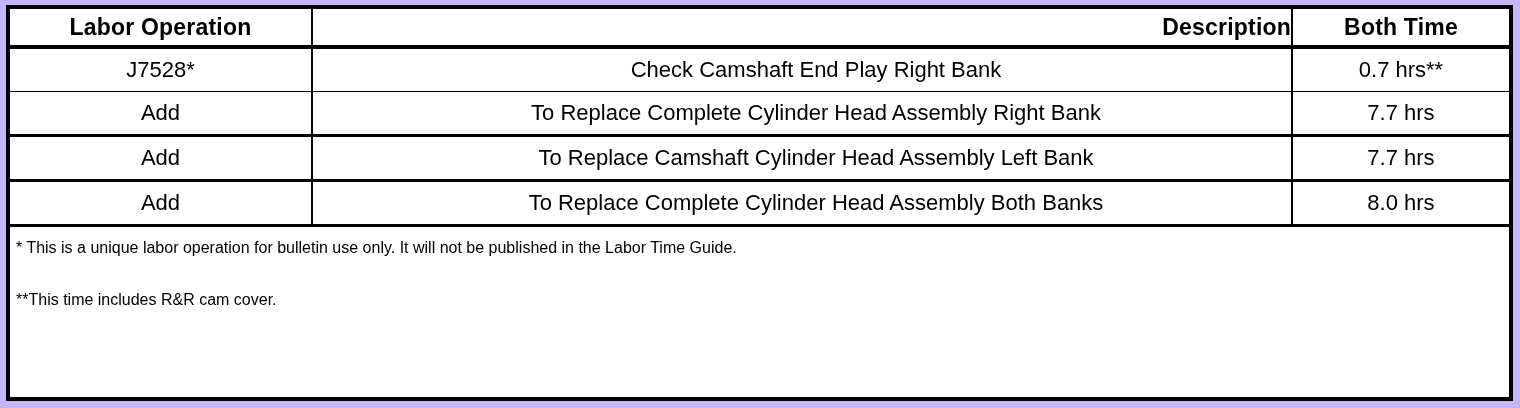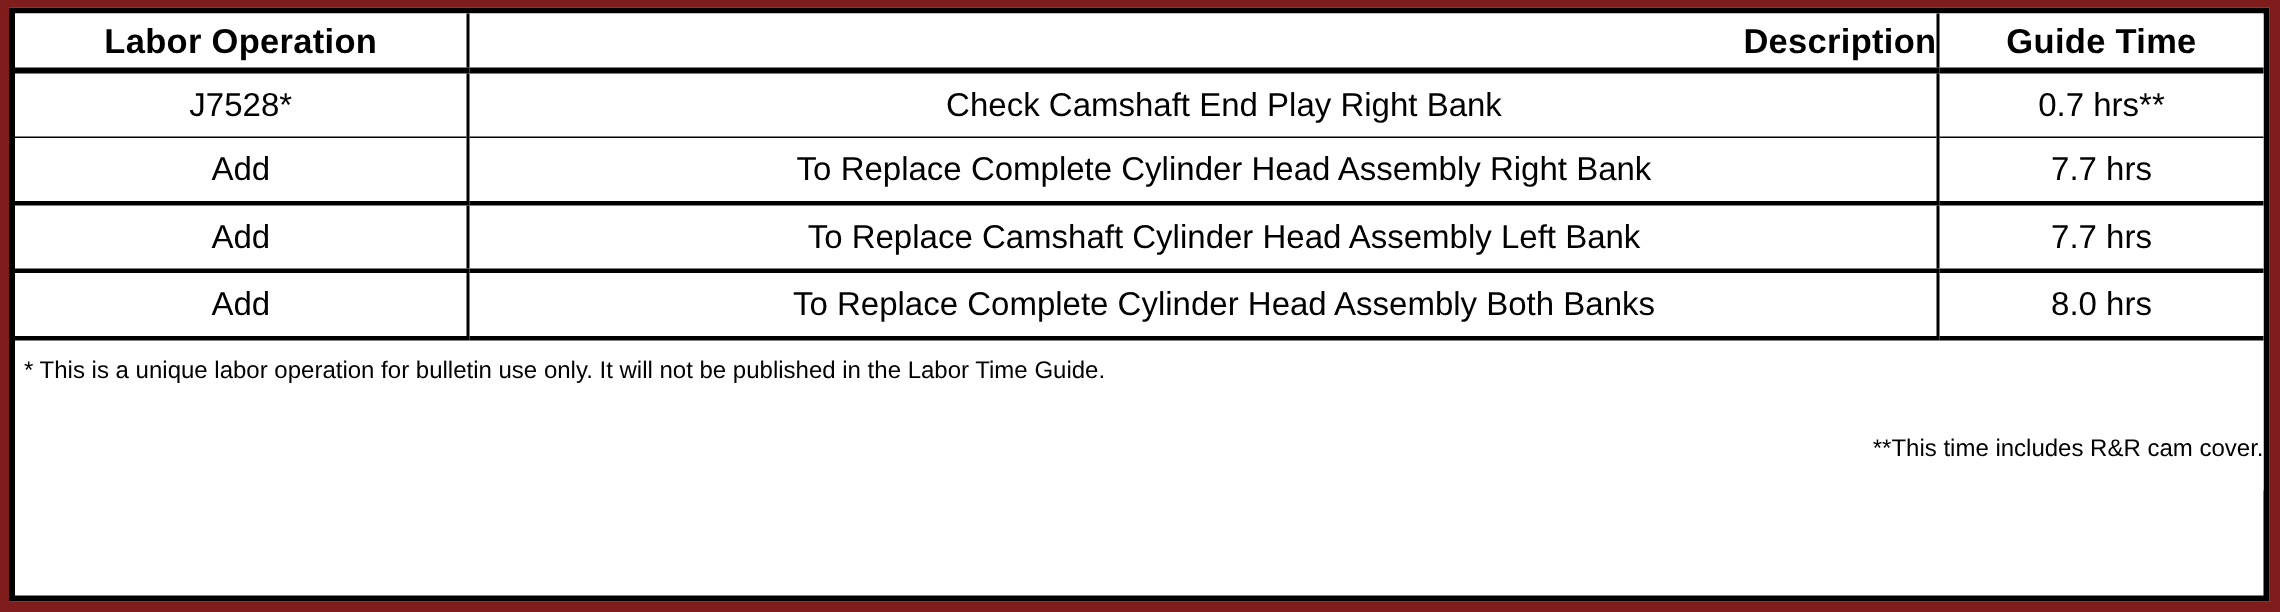--- a/index.html
+++ b/index.html
@@ -14,21 +14,21 @@
     font-family: "Liberation Sans", sans-serif;
     color: #000000;
     overflow: hidden;
   }
 
   .doc {
     position: relative;
     width: 1520px;
     height: 408px;
     box-sizing: border-box;
-    background: #7f1d1d;
+    background: #c4b5fd;
   }
 
   
   .table-frame {
     position: absolute;
     left: 6px;
     top: 5px;
     width: 1507px;
     height: 396px;
     box-sizing: border-box;
@@ -94,21 +94,21 @@
     height: 92px;
   }
 
   .note-line {
     font-size: 16px;
     line-height: 26px;
     white-space: nowrap;
     text-align: left;
   }
   .note-line.first  { margin: 0 0 0 0; }
-  .note-line.second { margin: 26px 0 0 0; text-align: right; }
+  .note-line.second { margin: 26px 0 0 0; }
 
   .cell-text {
     display: block;
     line-height: 1;
   }
 </style>
 </head>
 <body>
 
 <div class="doc">
@@ -121,21 +121,21 @@
       </colgroup>
       <thead>
         <tr class="header-row">
           <th class="col-op">
             <span class="cell-text">Labor Operation</span>
           </th>
           <th class="col-desc">
             <span class="cell-text">Description</span>
           </th>
           <th class="col-time">
-            <span class="cell-text">Guide Time</span>
+            <span class="cell-text">Both Time</span>
           </th>
         </tr>
       </thead>
       <tbody>
         <tr class="data-row">
           <td class="col-op">
             <span class="cell-text">J7528*</span>
           </td>
           <td class="col-desc">
             <span class="cell-text">Check Camshaft End Play Right Bank</span>

